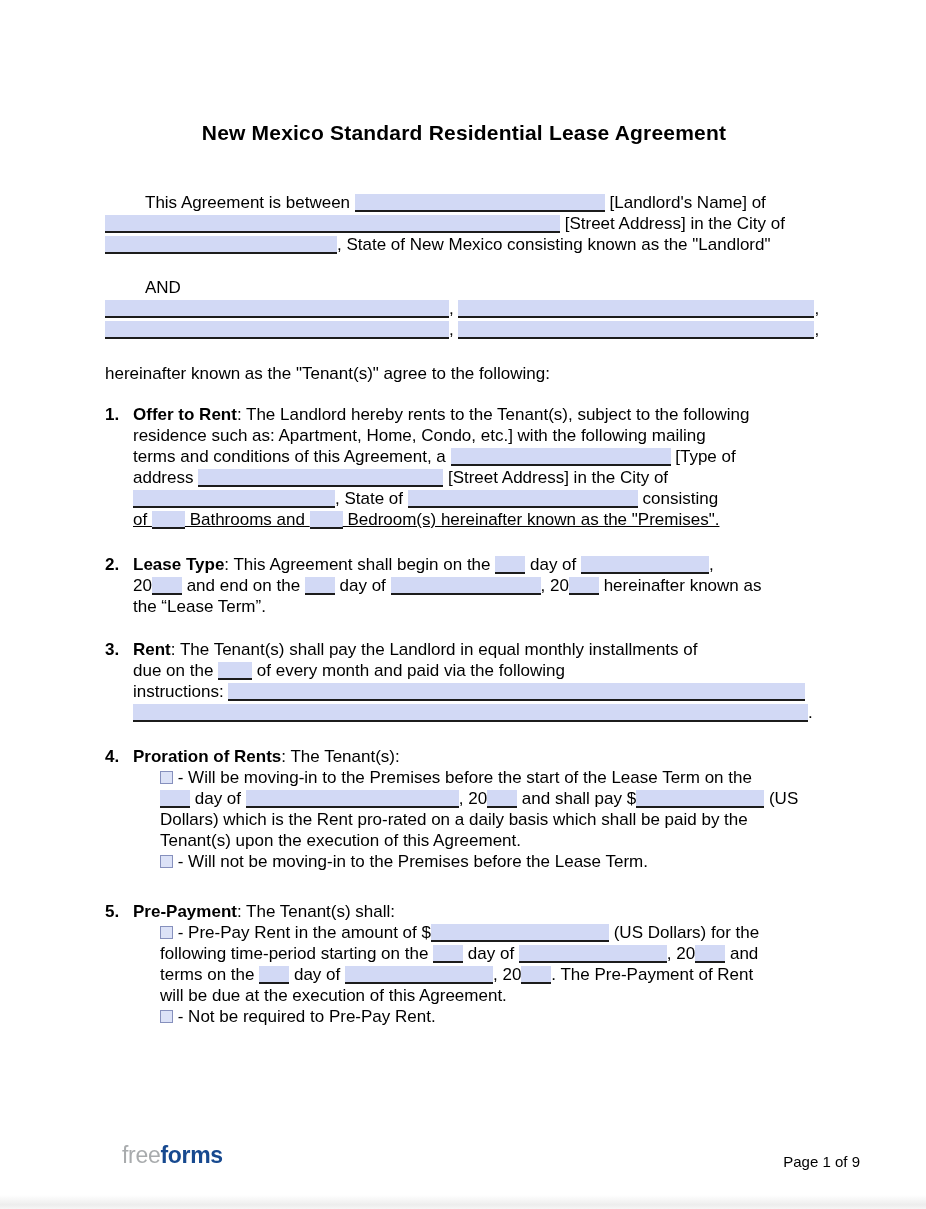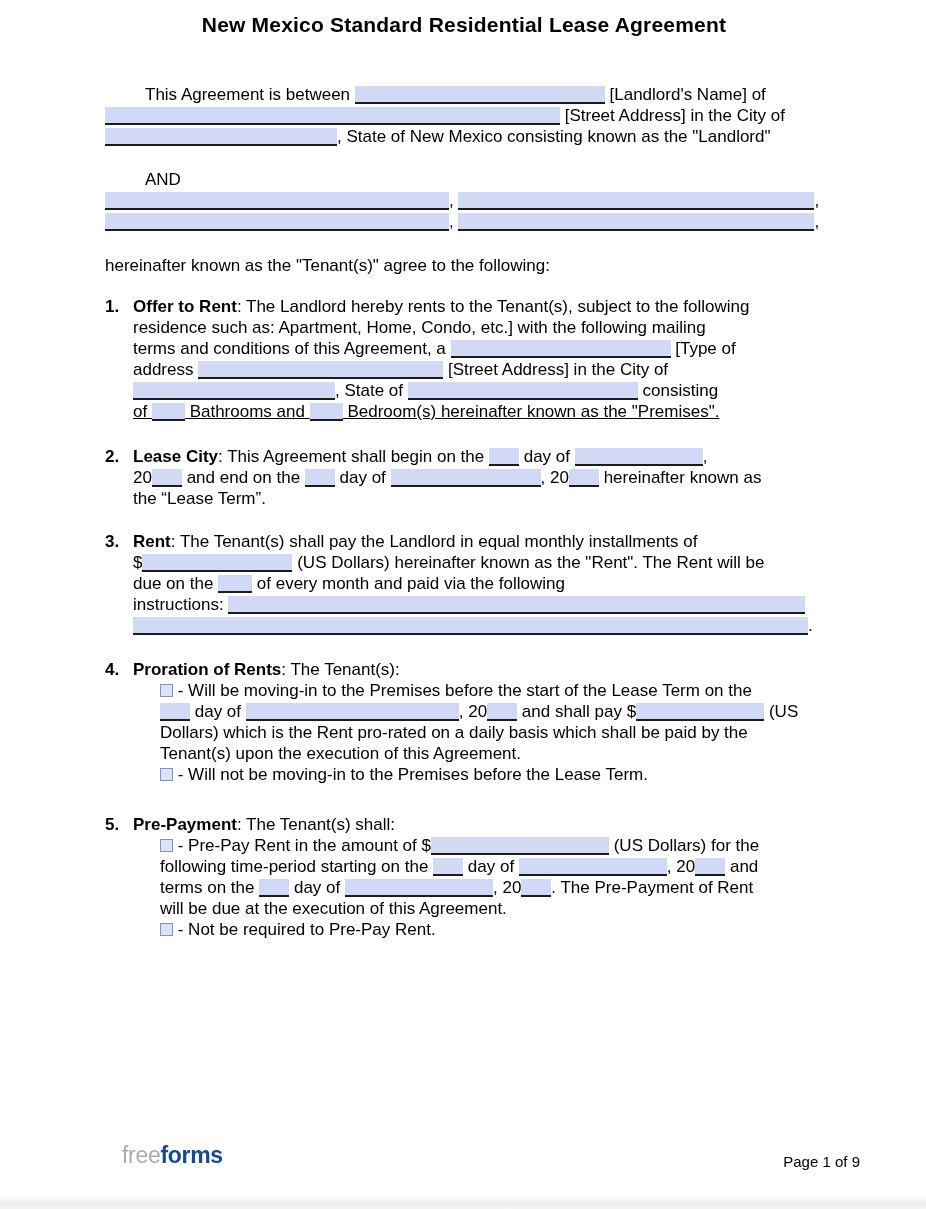--- a/index.html
+++ b/index.html
@@ -19,21 +19,21 @@
     position: relative;
     overflow: hidden;
     font-family: "Liberation Sans", "DejaVu Sans", sans-serif;
     color: var(--text);
     background: var(--page-bg);
   }
   .content {
     position: absolute;
     left: 105px; top: 0;
     width: 718px;
-    margin-top: 12px;
+    padding-top: 120px;
   }
   .doc-title {
     font-size: 21px;
     font-weight: bold;
     text-align: center;
     line-height: 25px;
     letter-spacing: 0.2px;
   }
   #doc { margin-top: 0; }
   .line {
@@ -96,25 +96,24 @@
       <div class="line" style="margin-top: 22px; padding-left: 40px;"><span class="txt">AND</span></div>
       <div class="line"><span class="blank" style="width: 344px;"></span><span class="txt">, </span><span class="blank" style="width: 356px;"></span><span class="txt">,</span></div>
       <div class="line"><span class="blank" style="width: 344px;"></span><span class="txt">, </span><span class="blank" style="width: 356px;"></span><span class="txt">,</span></div>
       <div class="line" style="margin-top: 23px;"><span class="txt">hereinafter known as the "Tenant(s)" agree to the following:</span></div>
       <div class="line" style="margin-top: 20px;"><span class="num">1.</span><span class="txt bold">Offer to Rent</span><span class="txt">: The Landlord hereby rents to the Tenant(s), subject to the following</span></div>
       <div class="line" style="padding-left: 28px;"><span class="txt">residence such as: Apartment, Home, Condo, etc.] with the following mailing</span></div>
       <div class="line" style="padding-left: 28px;"><span class="txt">terms and conditions of this Agreement, a </span><span class="blank" style="width: 220px;"></span><span class="txt"> [Type of</span></div>
       <div class="line" style="padding-left: 28px;"><span class="txt">address </span><span class="blank" style="width: 245px;"></span><span class="txt"> [Street Address] in the City of</span></div>
       <div class="line" style="padding-left: 28px;"><span class="blank" style="width: 202px;"></span><span class="txt">, State of </span><span class="blank" style="width: 230px;"></span><span class="txt"> consisting</span></div>
       <div class="line" style="padding-left: 28px; text-decoration: underline;"><span class="txt">of </span><span class="blank" style="width: 33px;"></span><span class="txt"> Bathrooms and </span><span class="blank" style="width: 33px;"></span><span class="txt"> Bedroom(s) hereinafter known as the "Premises".</span></div>
-      <div class="line" style="margin-top: 24px;"><span class="num">2.</span><span class="txt bold">Lease City</span><span class="txt">: This Agreement shall begin on the </span><span class="blank" style="width: 30px;"></span><span class="txt"> day of </span><span class="blank" style="width: 128px;"></span><span class="txt">,</span></div>
+      <div class="line" style="margin-top: 24px;"><span class="num">2.</span><span class="txt bold">Lease Type</span><span class="txt">: This Agreement shall begin on the </span><span class="blank" style="width: 30px;"></span><span class="txt"> day of </span><span class="blank" style="width: 128px;"></span><span class="txt">,</span></div>
       <div class="line" style="padding-left: 28px;"><span class="txt">20</span><span class="blank" style="width: 30px;"></span><span class="txt"> and end on the </span><span class="blank" style="width: 30px;"></span><span class="txt"> day of </span><span class="blank" style="width: 150px;"></span><span class="txt">, 20</span><span class="blank" style="width: 30px;"></span><span class="txt"> hereinafter known as</span></div>
       <div class="line" style="padding-left: 28px;"><span class="txt">the “Lease Term”.</span></div>
       <div class="line" style="margin-top: 22px;"><span class="num">3.</span><span class="txt bold">Rent</span><span class="txt">: The Tenant(s) shall pay the Landlord in equal monthly installments of</span></div>
-      <div class="line" style="padding-left: 28px;"><span class="txt">$</span><span class="blank" style="width: 150px;"></span><span class="txt"> (US Dollars) hereinafter known as the "Rent". The Rent will be</span></div>
       <div class="line" style="padding-left: 28px;"><span class="txt">due on the </span><span class="blank" style="width: 34px;"></span><span class="txt"> of every month and paid via the following</span></div>
       <div class="line" style="padding-left: 28px;"><span class="txt">instructions: </span><span class="blank" style="width: 577px;"></span></div>
       <div class="line" style="padding-left: 28px;"><span class="blank" style="width: 675px;"></span><span class="txt">.</span></div>
       <div class="line" style="margin-top: 23px;"><span class="num">4.</span><span class="txt bold">Proration of Rents</span><span class="txt">: The Tenant(s):</span></div>
       <div class="line" style="padding-left: 55px;"><span class="checkbox"></span><span class="txt"> - Will be moving-in to the Premises before the start of the Lease Term on the</span></div>
       <div class="line" style="padding-left: 55px;"><span class="blank" style="width: 30px;"></span><span class="txt"> day of </span><span class="blank" style="width: 213px;"></span><span class="txt">, 20</span><span class="blank" style="width: 30px;"></span><span class="txt"> and shall pay $</span><span class="blank" style="width: 128px;"></span><span class="txt"> (US</span></div>
       <div class="line" style="padding-left: 55px;"><span class="txt">Dollars) which is the Rent pro-rated on a daily basis which shall be paid by the</span></div>
       <div class="line" style="padding-left: 55px;"><span class="txt">Tenant(s) upon the execution of this Agreement.</span></div>
       <div class="line" style="padding-left: 55px;"><span class="checkbox"></span><span class="txt"> - Will not be moving-in to the Premises before the Lease Term.</span></div>
       <div class="line" style="margin-top: 29px;"><span class="num">5.</span><span class="txt bold">Pre-Payment</span><span class="txt">: The Tenant(s) shall:</span></div>

